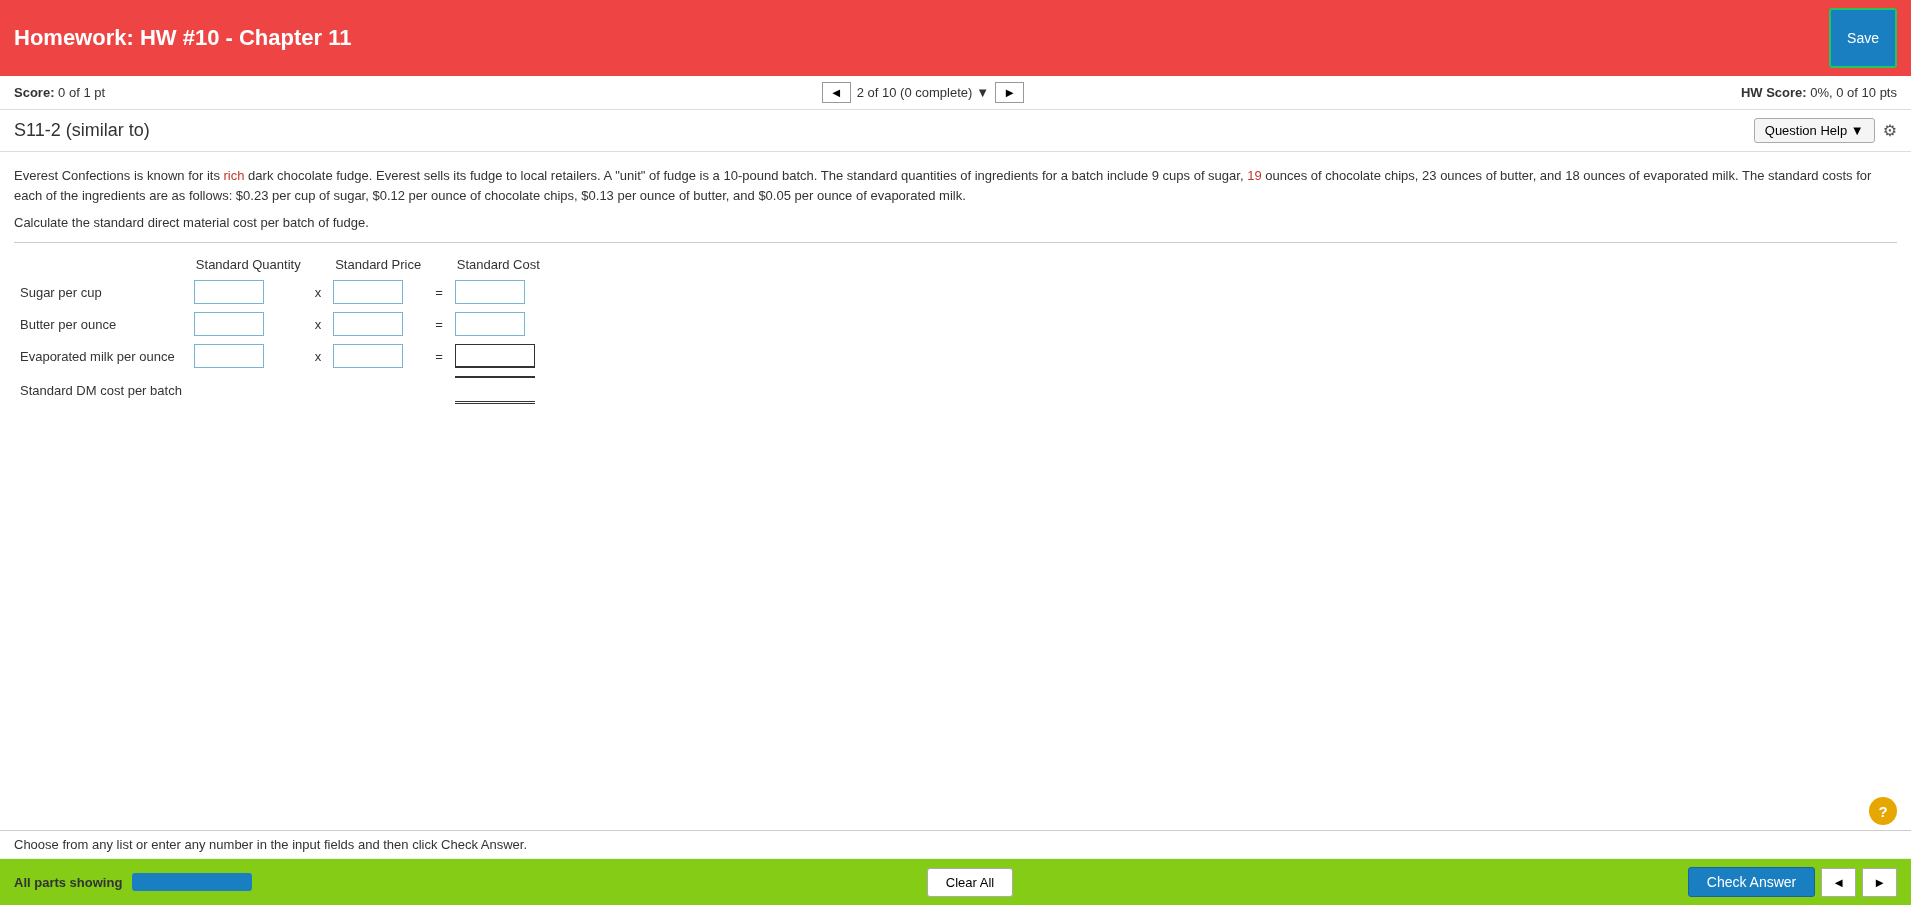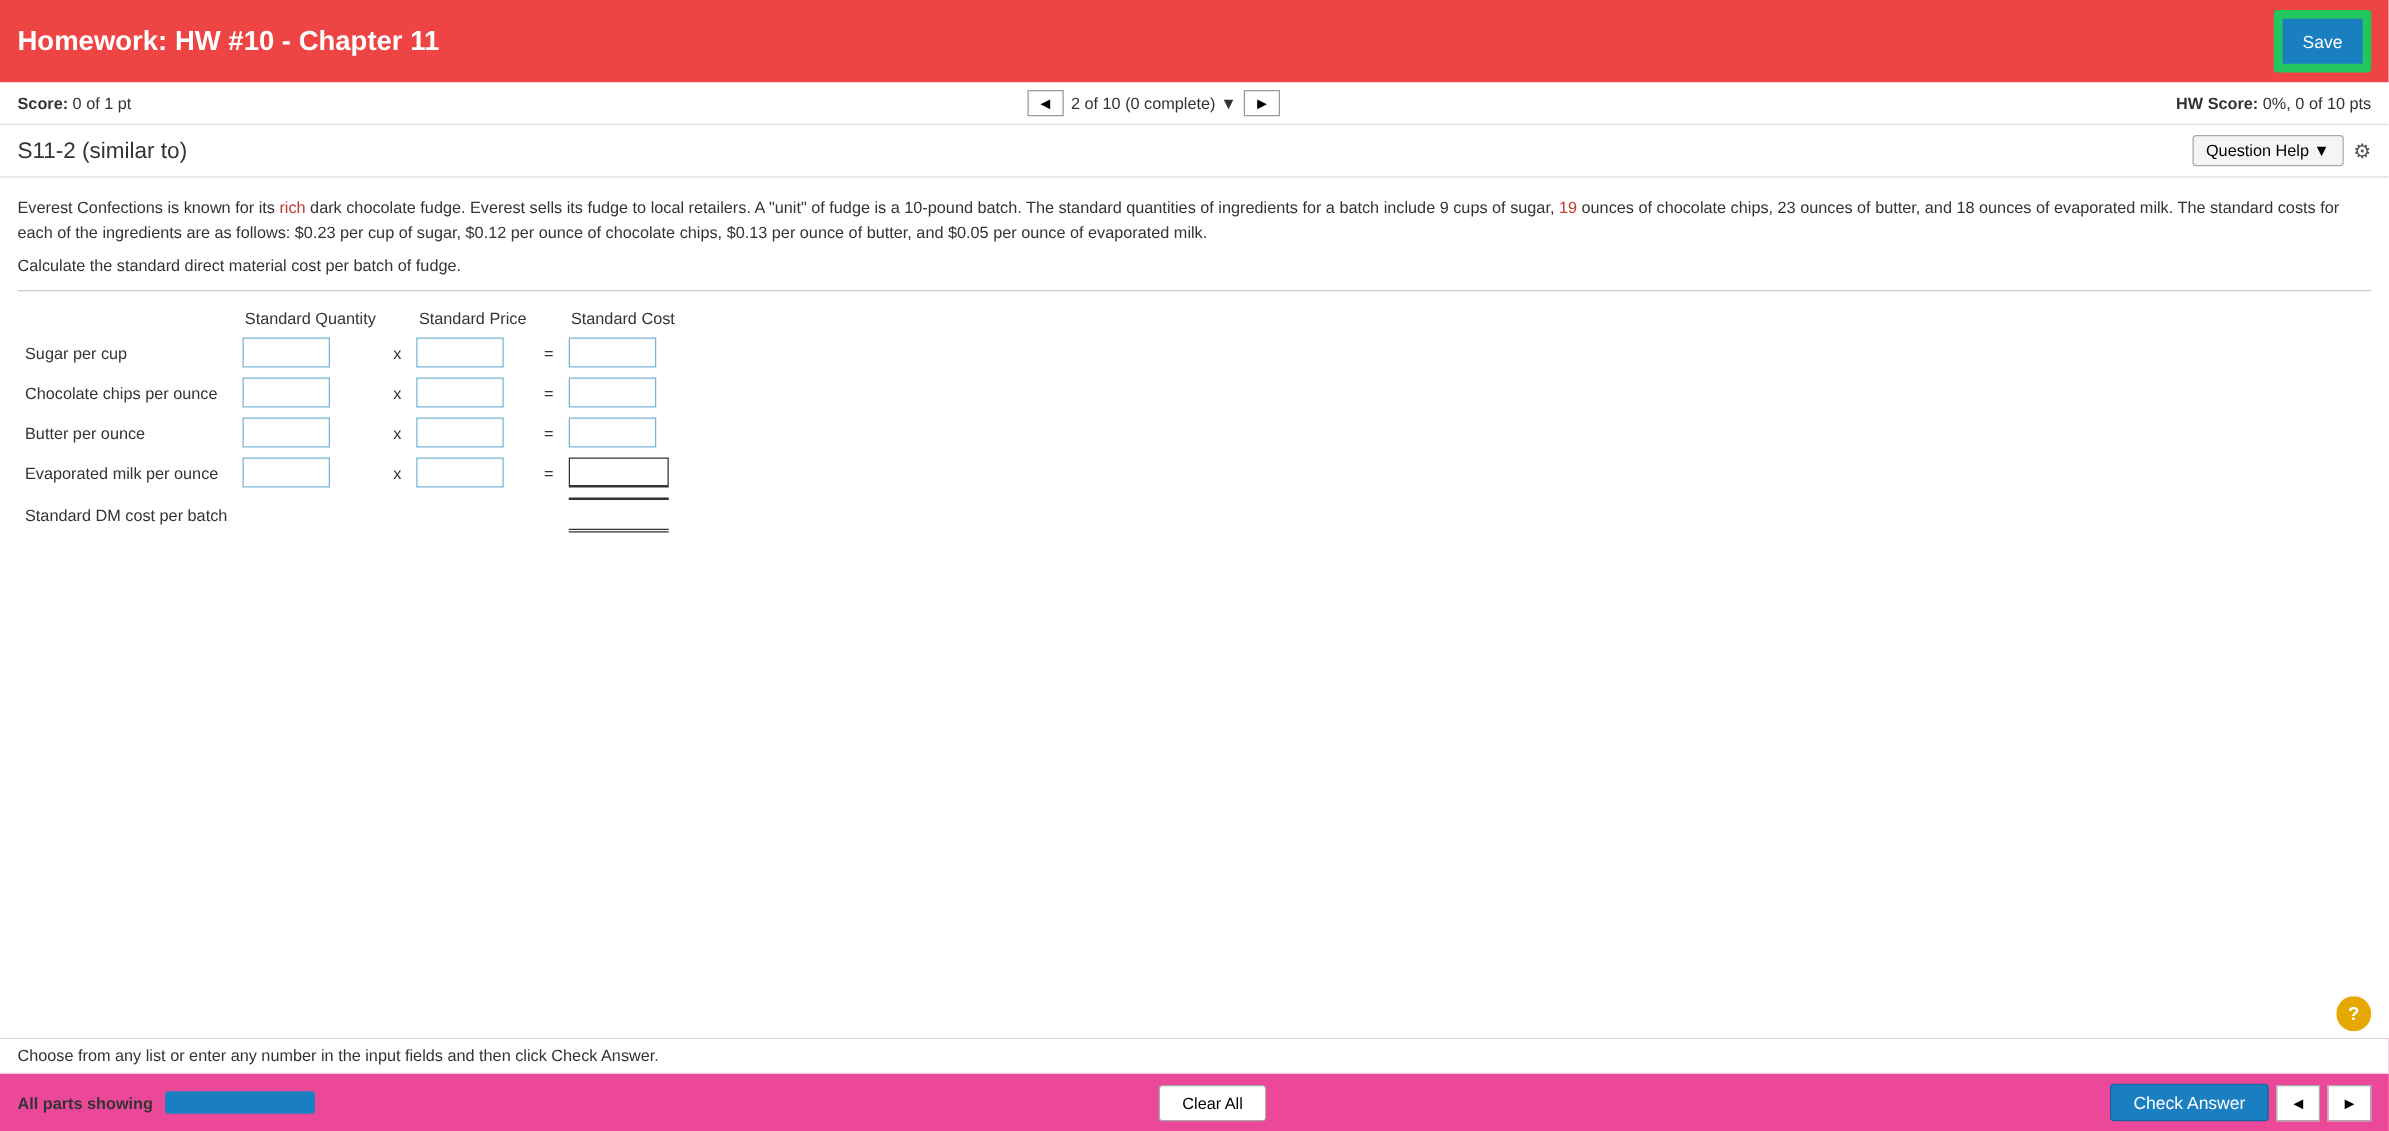--- a/index.html
+++ b/index.html
@@ -12,22 +12,22 @@
       display: flex;
       align-items: center;
       justify-content: space-between;
       padding: 8px 14px;
       min-height: 48px;
     }
     #top-header h1 { font-size: 22px; font-weight: bold; }
     #save-button {
       background: #1a7fc1;
       color: #fff;
-      border: 7px solid #22c55e;
-      padding: 10px 16px;
+      border: 2px solid #22c55e;
+      padding: 20px 16px;
       font-size: 14px;
       cursor: pointer;
       border-radius: 3px;
     }
 
     
     #score-bar {
       display: flex;
       align-items: center;
       justify-content: space-between;
@@ -142,21 +142,21 @@
       padding: 6px 14px;
       font-size: 13px;
       color: #333;
       border-bottom: 1px solid #eee;
     }
     #bottom-controls {
       display: flex;
       align-items: center;
       justify-content: space-between;
       padding: 8px 14px;
-      background: #ec4899;
+      background: #84cc16;
       gap: 16px;
     }
     .parts-showing { display: flex; align-items: center; gap: 10px; font-size: 13px; font-weight: bold; }
     .progress-bar-container {
       width: 120px;
       height: 18px;
       background: #1a7fc1;
       border-radius: 3px;
     }
     #clear-all-btn {
@@ -272,34 +272,20 @@
           <td class="op-symbol">x</td>
           <td>
             <input class="input-field" type="text" style="">
           </td>
           <td class="op-symbol">=</td>
           <td>
             <input class="input-field" type="text" style="">
           </td>
         </tr>
 
-        <tr>
-          <td class="row-label">Chocolate chips per ounce</td>
-          <td>
-            <input class="input-field" type="text" style="">
-          </td>
-          <td class="op-symbol">x</td>
-          <td>
-            <input class="input-field" type="text" style="">
-          </td>
-          <td class="op-symbol">=</td>
-          <td>
-            <input class="input-field" type="text" style="">
-          </td>
-        </tr>
 
         <tr>
           <td class="row-label">Butter per ounce</td>
           <td>
             <input class="input-field" type="text" style="">
           </td>
           <td class="op-symbol">x</td>
           <td>
             <input class="input-field" type="text" style="">
           </td>

